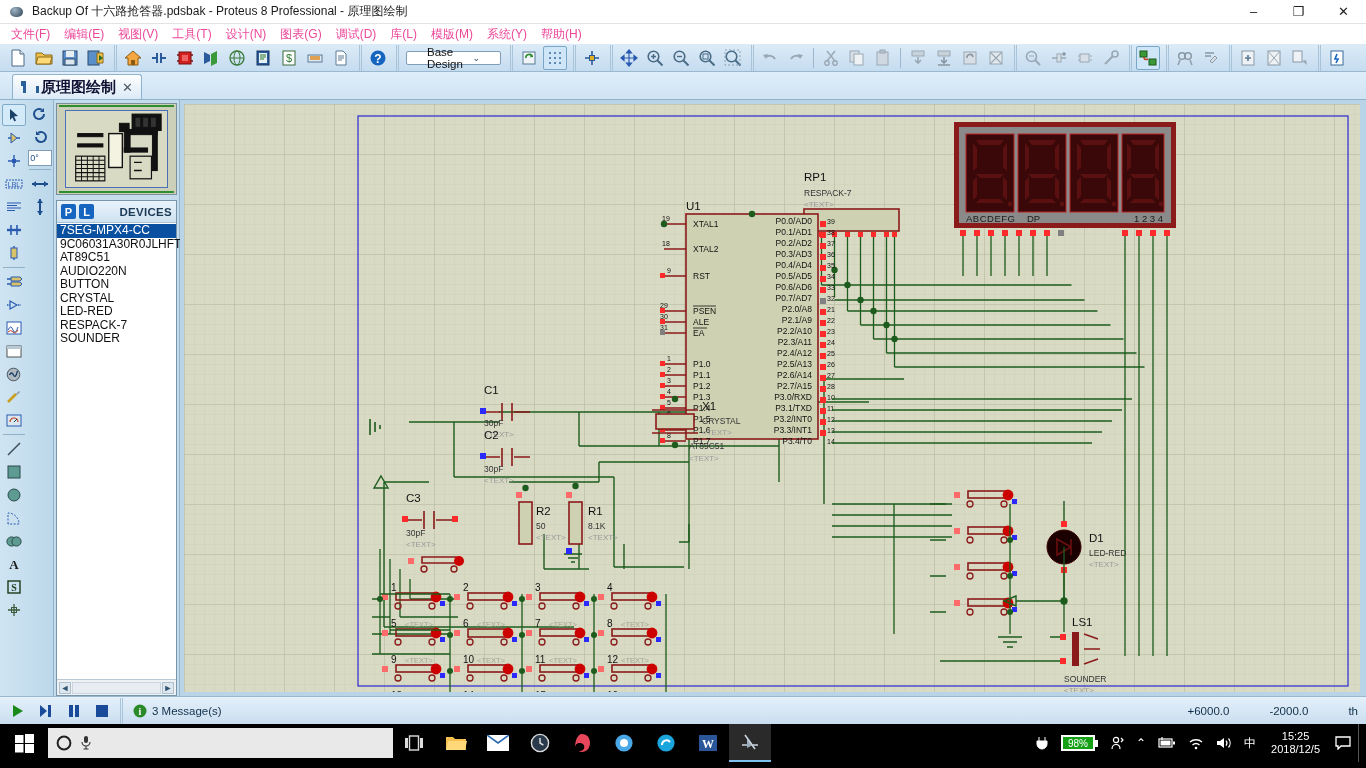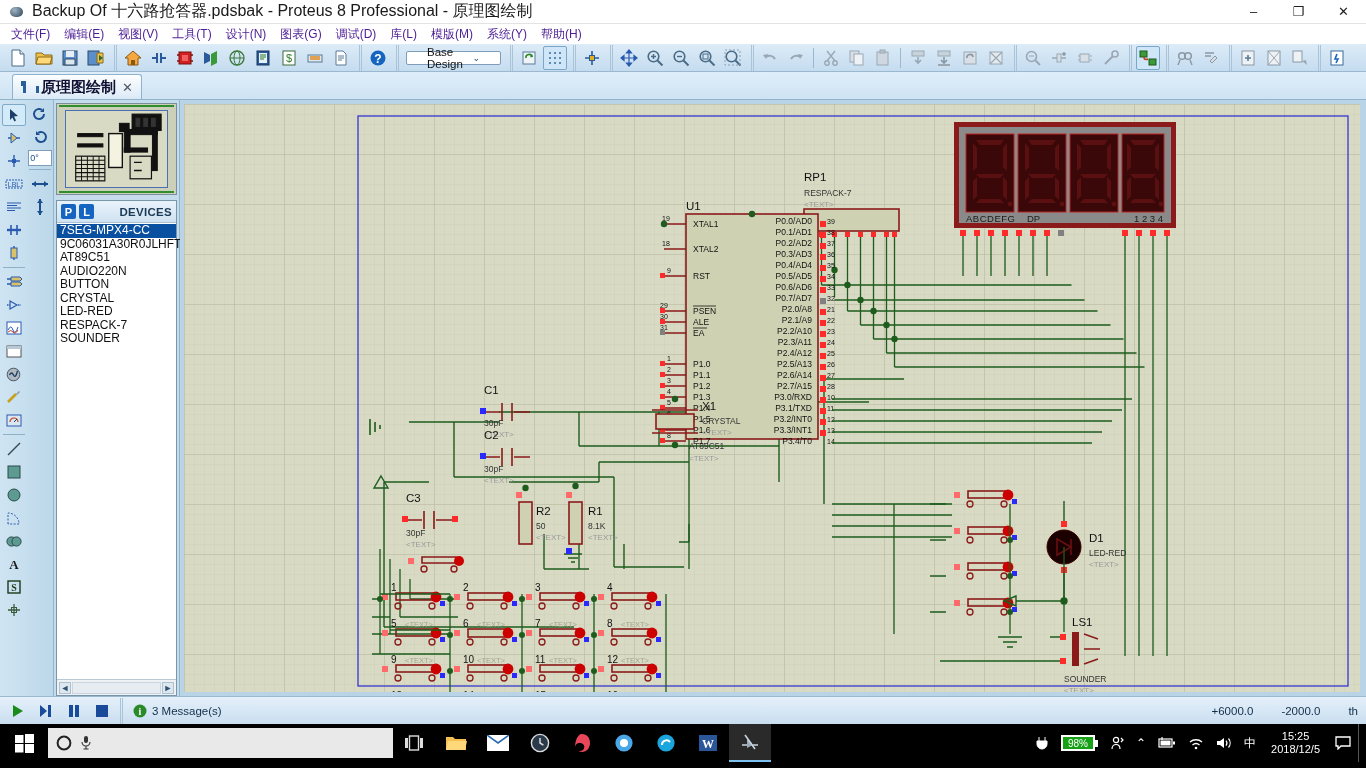--- a/index.html
+++ b/index.html
@@ -5,28 +5,28 @@
   * { box-sizing: border-box; margin:0; padding:0; }
   html,body { width:1366px; height:768px; overflow:hidden;
     font-family:"Liberation Sans", sans-serif; background:#000; }
 
   
   #titlebar { height:24px; background:#ffffff; display:flex; align-items:center;
     border-bottom:1px solid #e3e3e3; }
   #titlebar .app-ico { width:16px; height:16px; margin:0 7px 0 9px; position:relative; }
   #titlebar .app-ico::after{ content:""; position:absolute; left:1px; top:3px; width:13px; height:10px;
     border-radius:50%/60%; background:radial-gradient(circle at 35% 30%, #9fb4c4, #4e6374 70%, #33424e);}
-  #title-text { font-size:16px; color:#1a1a1a; white-space:nowrap; }
+  #title-text { font-size:12px; color:#1a1a1a; white-space:nowrap; }
   #winbtns { margin-left:auto; display:flex; height:24px; }
   #winbtns div { width:45px; height:24px; display:flex; align-items:center; justify-content:center;
     font-size:13px; color:#202020; }
 
   
   #menubar { height:20px; background:#ffffff; display:flex; align-items:center; padding-left:4px; }
-  #menubar span { font-size:12px; color:#4c1d95; padding:2px 7px; white-space:nowrap; }
+  #menubar span { font-size:12px; color:#ec4899; padding:2px 7px; white-space:nowrap; }
 
   
   #toolbar { height:28px; background:linear-gradient(#dcebf7,#c5dcf0); display:flex; align-items:center;
     border-bottom:1px solid #9bb8cf; }
   .tb-group { display:flex; align-items:center; height:26px; padding:0 3px;
     border-left:3px double #a9c4d8; margin-left:2px; }
   .tb-group:first-child { border-left:none; }
   .tbtn { width:24px; height:24px; display:flex; align-items:center; justify-content:center;
     margin:0 1px; border-radius:2px; }
   .tbtn.sel { background:#cfe6f8; border:1px solid #7aa7c8; }
@@ -95,21 +95,21 @@
   #canvas { width:100%; height:100%; background:#a16207; position:relative; overflow:hidden; }
 
   
   #status { height:28px; background:linear-gradient(#e4f0fa,#cadef0); display:flex; align-items:center;
     border-top:1px solid #9bb8cf; font-size:11.5px; color:#12304a; }
   .sgrp { display:flex; align-items:center; height:26px; padding:0 4px; border-left:3px double #a9c4d8; }
   .sgrp:first-child { border-left:none; }
   .playbtn { width:28px; height:24px; display:flex; align-items:center; justify-content:center; }
   #msgcount { display:flex; align-items:center; gap:5px; padding:0 6px; }
   #animtext { padding:0 8px; white-space:nowrap; }
-  #coordR { margin-left:auto; display:flex; align-items:center; gap:28px; padding-right:8px; }
+  #coordR { margin-left:auto; display:flex; align-items:center; gap:40px; padding-right:8px; }
 
   
   #taskbar { height:38px; background:#000; display:flex; align-items:center; }
   #startbtn { width:48px; height:38px; display:flex; align-items:center; justify-content:center; }
   #searchbox { width:345px; height:30px; background:#e9e9e9; display:flex; align-items:center;
     padding:0 8px; gap:8px; }
   #searchbox .txt { font-size:11.5px; color:#333; flex:1; }
   .tbico { width:42px; height:38px; display:flex; align-items:center; justify-content:center; }
   .tbico.act { border-bottom:2px solid #7ec0ee; background:#2a2a2a; }
   #tray { margin-left:auto; display:flex; align-items:center; height:38px; padding-right:0; gap:2px; }

